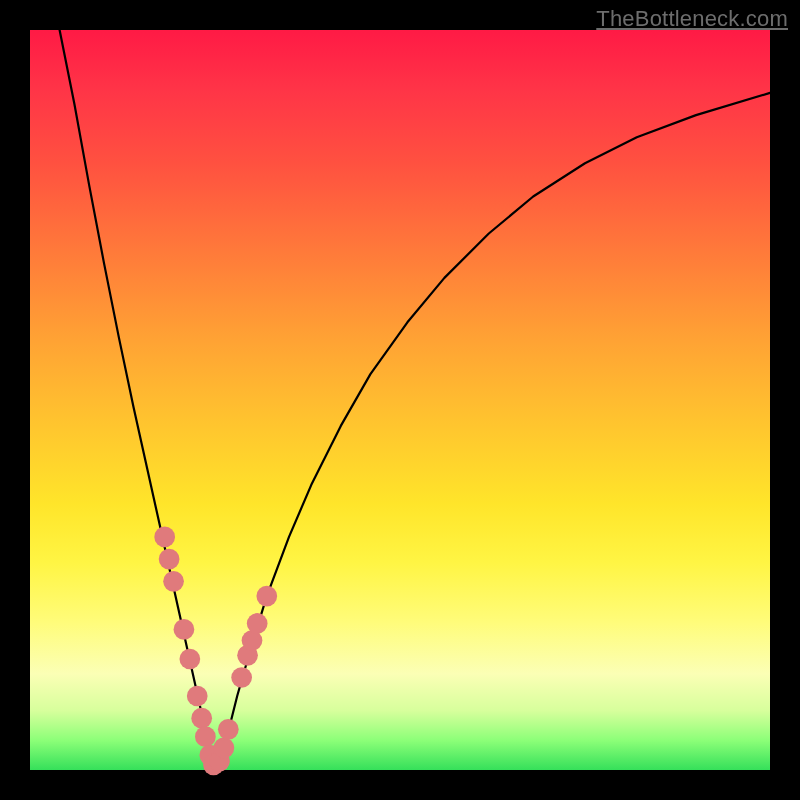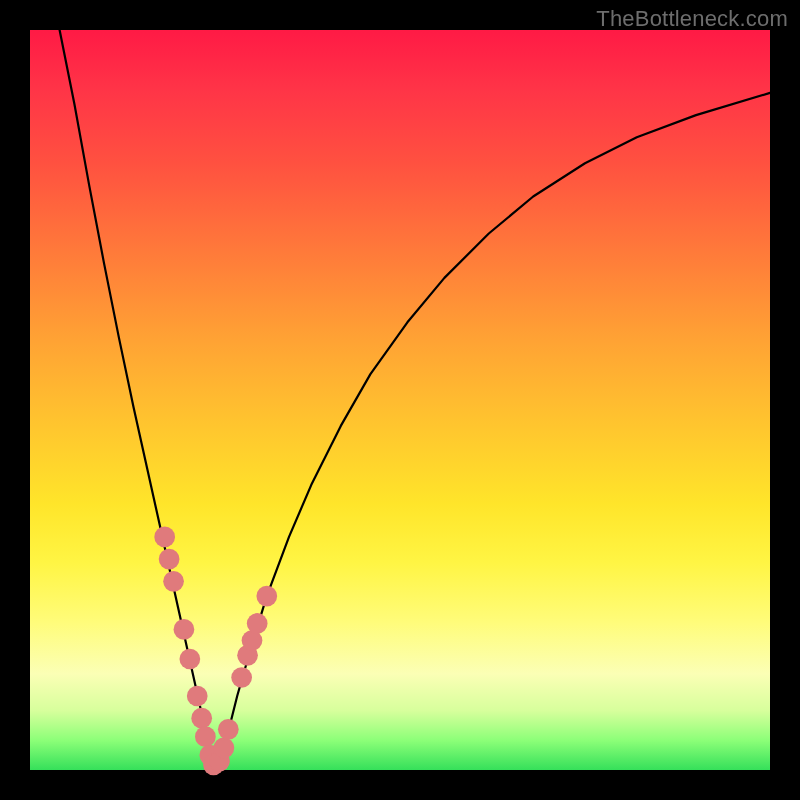--- a/index.html
+++ b/index.html
@@ -45,20 +45,21 @@
   }
   .watermark {
     position: absolute;
     top: 6px;
     right: 12px;
     color: #6d6d6d;
     font-size: 22px;
     font-weight: 500;
     letter-spacing: 0.2px;
     user-select: none;
+    text-decoration: underline;
   }
   svg.overlay {
     position: absolute;
     left: 0;
     top: 0;
     width: 740px;
     height: 740px;
     overflow: visible;
   }
 </style>

